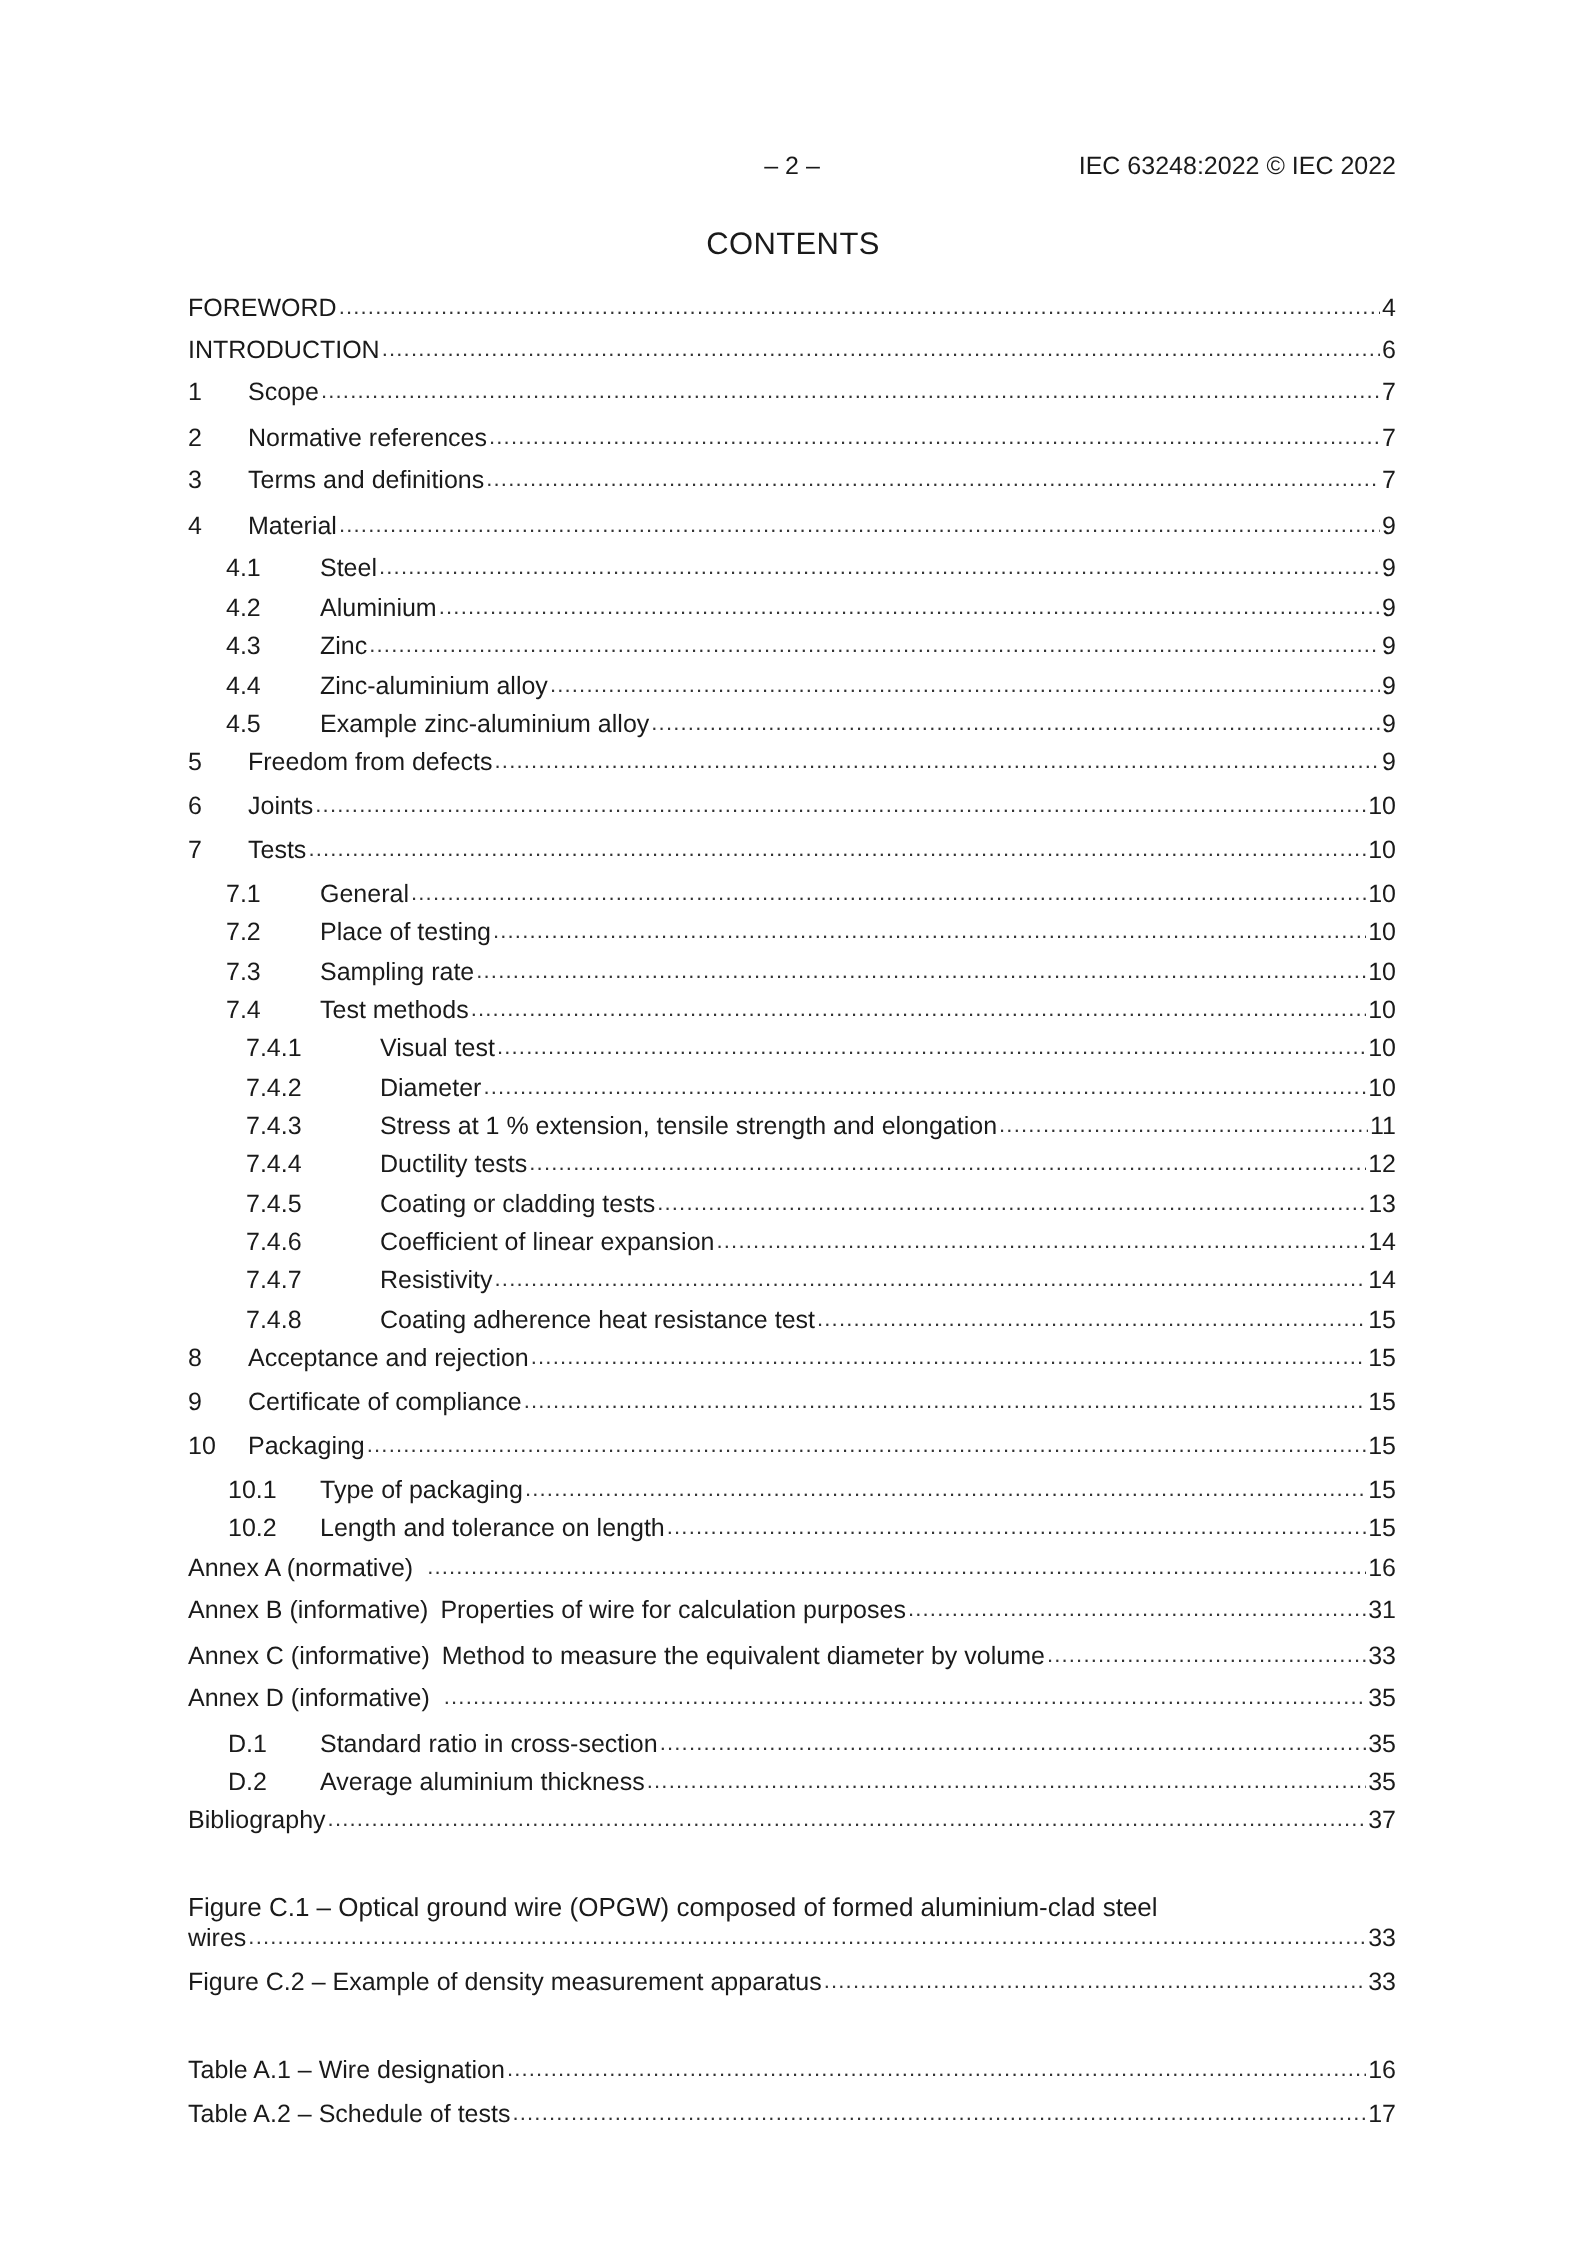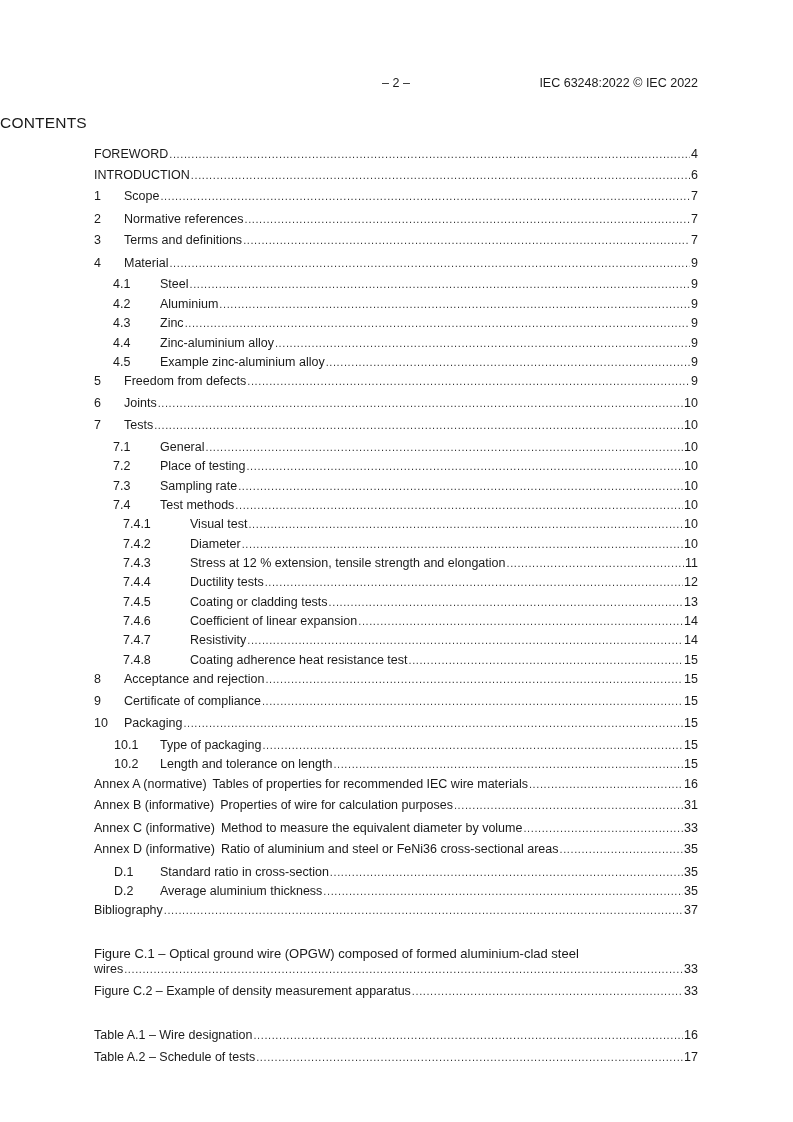--- a/index.html
+++ b/index.html
@@ -1,20 +1,20 @@
 <!DOCTYPE html>
 <html><head>
 <meta charset="utf-8">
 <style>
   html, body { margin: 0; padding: 0; background: #ffffff; }
   body { width: 793px; height: 1122px; position: relative; overflow: hidden;
          font-family: "Liberation Sans", sans-serif; color: #1a1a1a; }
   .header-page { position: absolute; left: 370px; top: 76px; width: 52px; text-align: center; font-size: 12.5px; }
   .header-ref { position: absolute; right: 95px; top: 76px; font-size: 12.5px; }
-  .title { position: absolute; left: 0; width: 793px; top: 114px; font-size: 15.5px; letter-spacing: 0.2px; }
+  .title { position: absolute; left: 0; width: 793px; top: 114px; text-align: center; font-size: 15.5px; letter-spacing: 0.2px; }
   .row { position: absolute; left: 94px; width: 604px; height: 16px; font-size: 12.5px; line-height: 16px;
          display: flex; align-items: flex-end; white-space: nowrap; cursor: pointer; }
   .num { display: inline-block; flex: none; }
   .lvl0 .num { width: 30px; }
   .lvl1 { left: 113px; width: 585px; }
   .lvl1 .num { width: 47px; }
   .lvl2 { left: 123px; width: 575px; }
   .lvl2 .num { width: 67px; }
   .lvl1.annex-sub { left: 114px; width: 584px; }
   .lvl1.annex-sub .num { width: 46px; }
@@ -172,21 +172,21 @@
 
   <div class="row lvl2" style="top:536px">
     <span class="num">7.4.2</span>
     <span class="txt">Diameter</span>
     <span class="leader"></span>
     <span class="pg">10</span>
   </div>
 
   <div class="row lvl2" style="top:555px">
     <span class="num">7.4.3</span>
-    <span class="txt">Stress at 12 % extension, tensile strength and elongation</span>
+    <span class="txt">Stress at 1 % extension, tensile strength and elongation</span>
     <span class="leader"></span>
     <span class="pg">11</span>
   </div>
 
   <div class="row lvl2" style="top:574px">
     <span class="num">7.4.4</span>
     <span class="txt">Ductility tests</span>
     <span class="leader"></span>
     <span class="pg">12</span>
   </div>
@@ -249,39 +249,37 @@
 
   <div class="row lvl1 sub10" style="top:756px">
     <span class="num">10.2</span>
     <span class="txt">Length and tolerance on length</span>
     <span class="leader"></span>
     <span class="pg">15</span>
   </div>
 
   <div class="row" style="top:776px">
     <span class="annex-label">Annex A (normative)</span>
-    <span class="txt">Tables of properties for recommended IEC wire materials</span>
     <span class="leader"></span>
     <span class="pg">16</span>
   </div>
   <div class="row" style="top:797px">
     <span class="annex-label">Annex B (informative)</span>
     <span class="txt">Properties of wire for calculation purposes</span>
     <span class="leader"></span>
     <span class="pg">31</span>
   </div>
   <div class="row" style="top:820px">
     <span class="annex-label">Annex C (informative)</span>
     <span class="txt">Method to measure the equivalent diameter by volume</span>
     <span class="leader"></span>
     <span class="pg">33</span>
   </div>
   <div class="row" style="top:841px">
     <span class="annex-label">Annex D (informative)</span>
-    <span class="txt">Ratio of aluminium and steel or FeNi36 cross-sectional areas</span>
     <span class="leader"></span>
     <span class="pg">35</span>
   </div>
 
   <div class="row lvl1 annex-sub" style="top:864px">
     <span class="num">D.1</span>
     <span class="txt">Standard ratio in cross-section</span>
     <span class="leader"></span>
     <span class="pg">35</span>
   </div>

